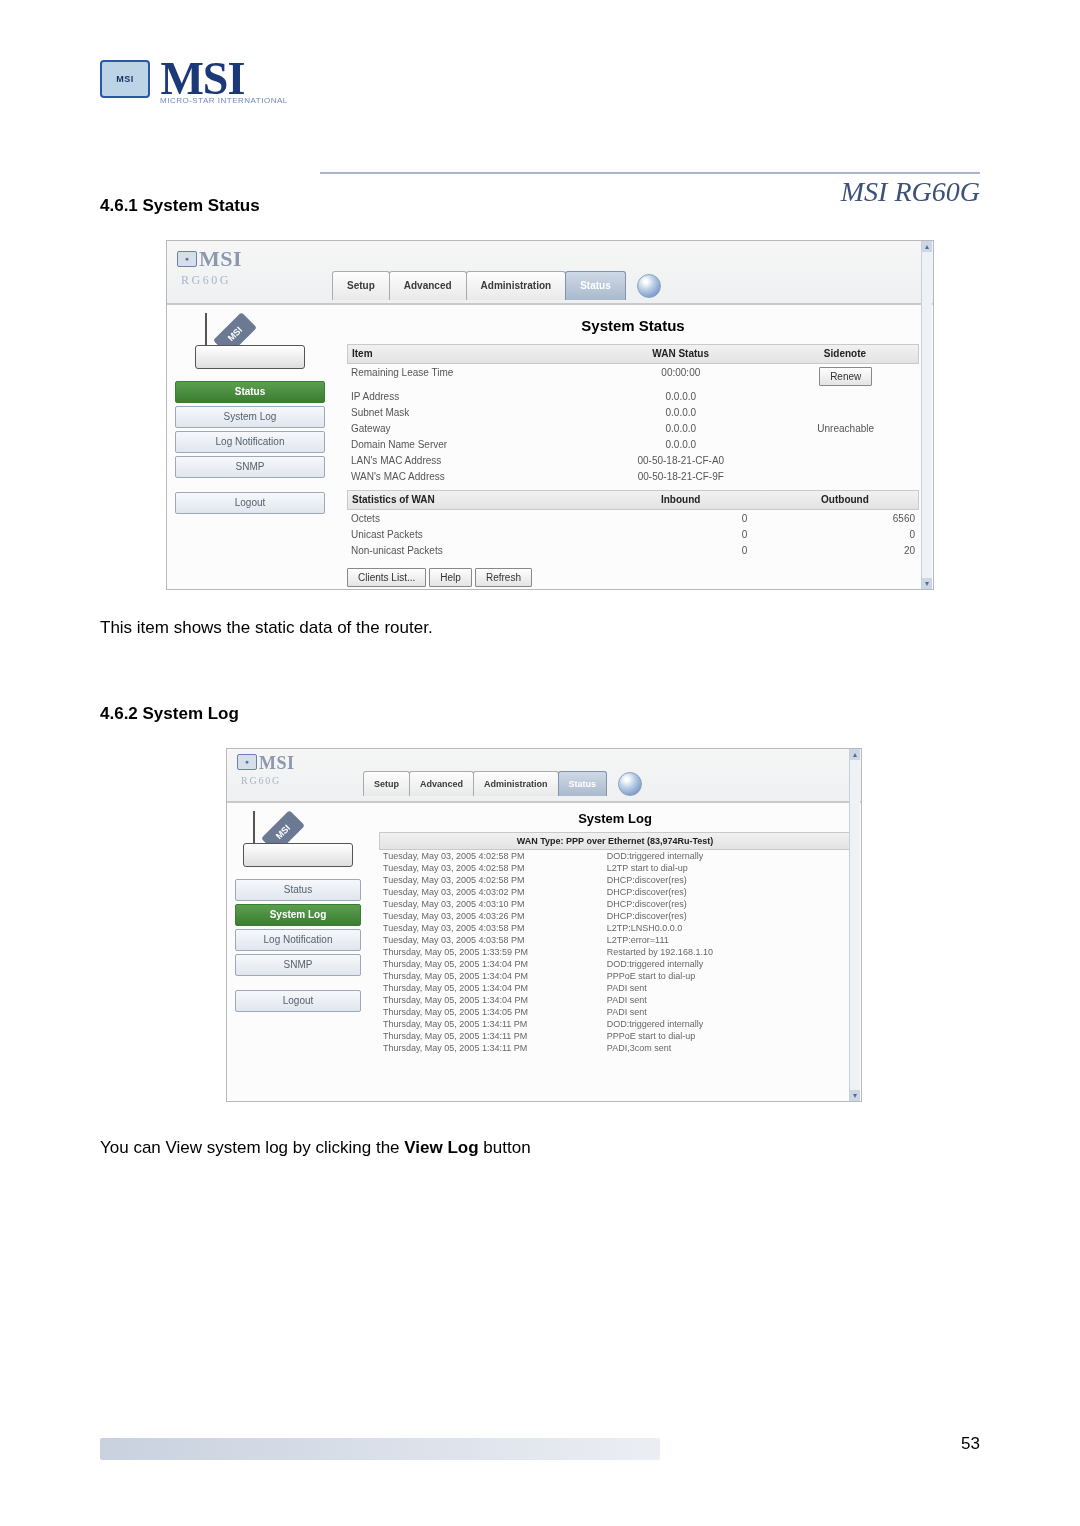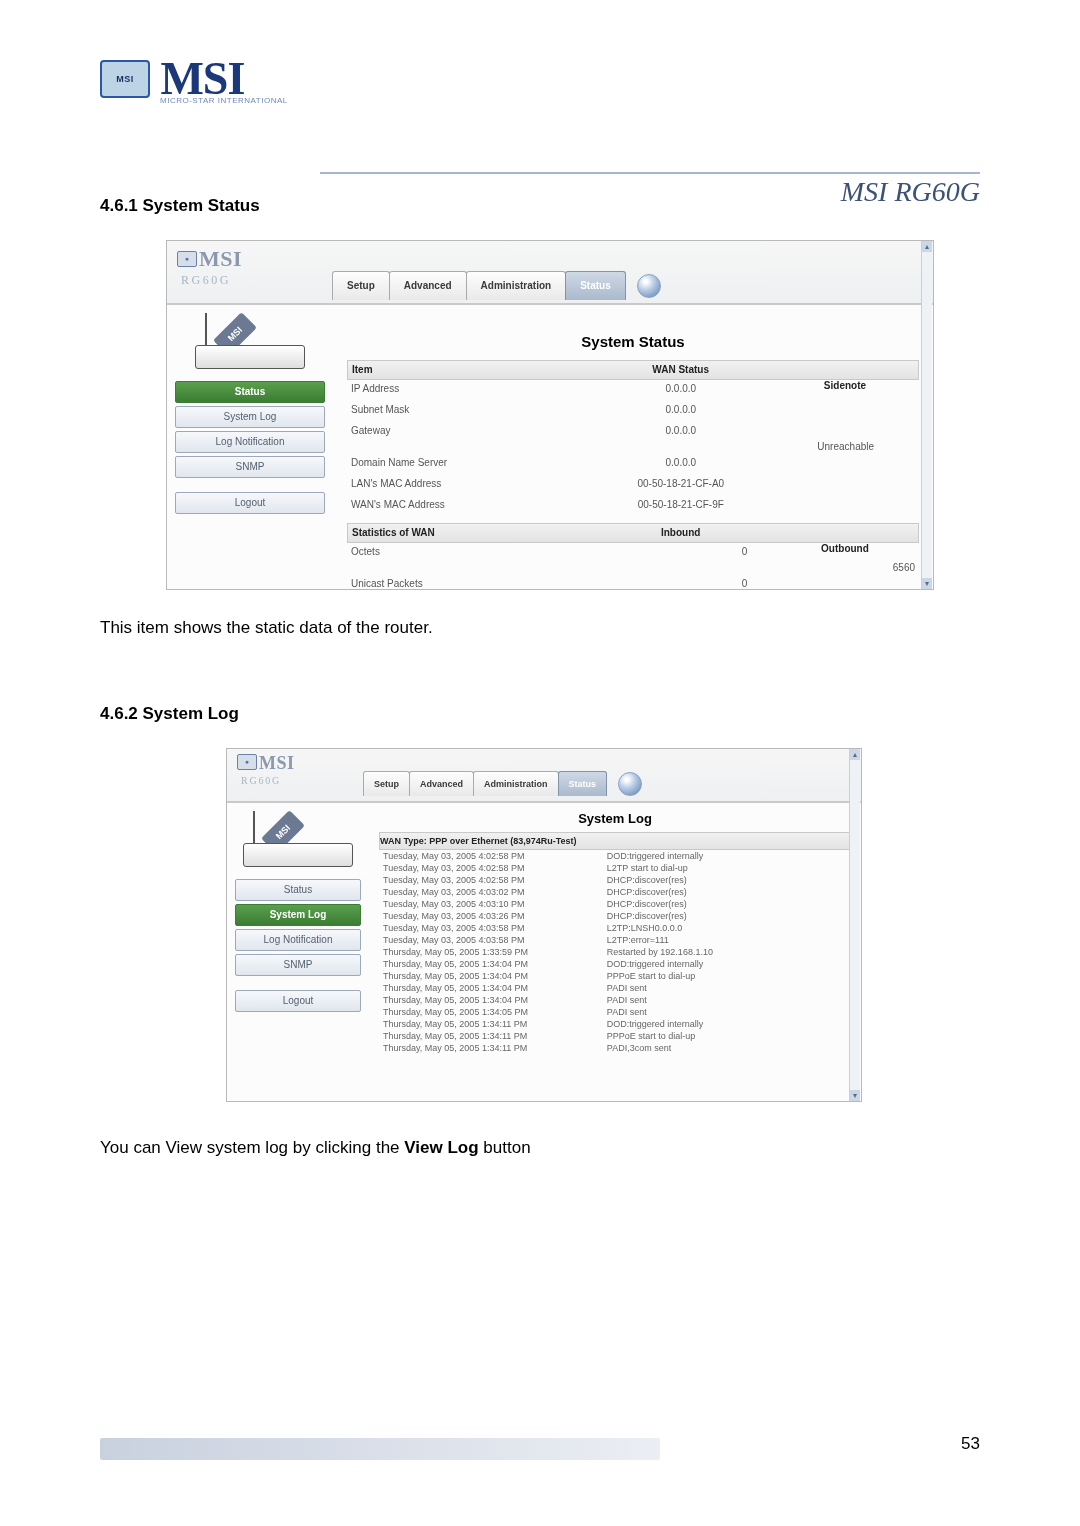--- a/index.html
+++ b/index.html
@@ -249,21 +249,21 @@
     color: #fff;
     border-color: #3b7d32;
     font-weight: bold;
   }
   .side-sep {
     height: 8px;
   }
 
   .panel {
     flex: 1;
-    padding: 24px 14px 12px 14px;
+    padding: 8px 14px 12px 14px;
     position: relative;
   }
   .panel h2 {
     text-align: center;
     font-size: 15px;
     font-weight: bold;
     margin: 4px 0 10px 0;
     color: #000;
   }
   .subhdr-bar {
@@ -274,21 +274,21 @@
     text-align: center;
     height: 18px;
     line-height: 18px;
   }
 
   .row3 {
     display: flex;
   }
   .row3 > div:nth-child(1) { flex: 1.3; text-align: left;  padding-left: 4px;}
   .row3 > div:nth-child(2) { flex: 1;   text-align: center;}
-  .row3 > div:nth-child(3) { flex: 0.8; text-align: center; margin-top: 16px;}
+  .row3 > div:nth-child(3) { flex: 0.8; text-align: center;}
   .row3.hdr > div { font-weight: bold; }
   .data-row {
     font-size: 10px;
     padding: 3px 0 2px 0;
     color: #555;
     display: flex;
   }
   .mini-btn {
     display: inline-block;
     border: 1px solid #888;
@@ -345,21 +345,21 @@
     color: #666;
     padding: 1px 0 1px 4px;
   }
   #shot2 .log-row .t { flex: 1.1; }
   #shot2 .log-row .m { flex: 1.2; }
   #shot2 .wan-bar {
     background: linear-gradient(#f1f1f1, #e3e3e3);
     border: 1px solid #c9c9c9;
     font-size: 9px;
     font-weight: bold;
-    text-align: left;
+    text-align: center;
     height: 16px;
     line-height: 16px;
   }
 
   
   .footer-bar {
     position: absolute;
     left: 100px;
     right: 100px;
     bottom: 62px;
@@ -441,20 +441,25 @@
       <div class="panel">
         <h2>System Status</h2>
 
         <div class="row3 hdr subhdr-bar">
           <div>Item</div>
           <div>WAN Status</div>
           <div>Sidenote</div>
         </div>
 
         <div class="row3 data-row">
+          <div>Remaining Lease Time</div>
+          <div>00:00:00</div>
+          <div><span class="mini-btn">Renew</span></div>
+        </div>
+        <div class="row3 data-row">
           <div>IP Address</div>
           <div>0.0.0.0</div>
           <div></div>
         </div>
         <div class="row3 data-row">
           <div>Subnet Mask</div>
           <div>0.0.0.0</div>
           <div></div>
         </div>
         <div class="row3 data-row">

